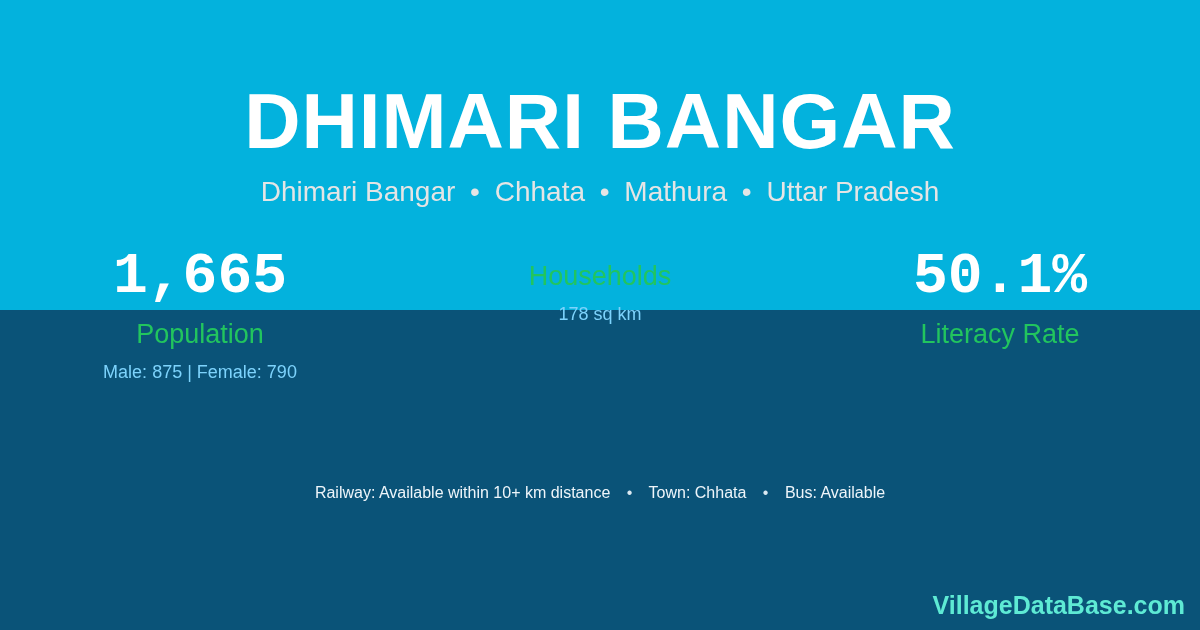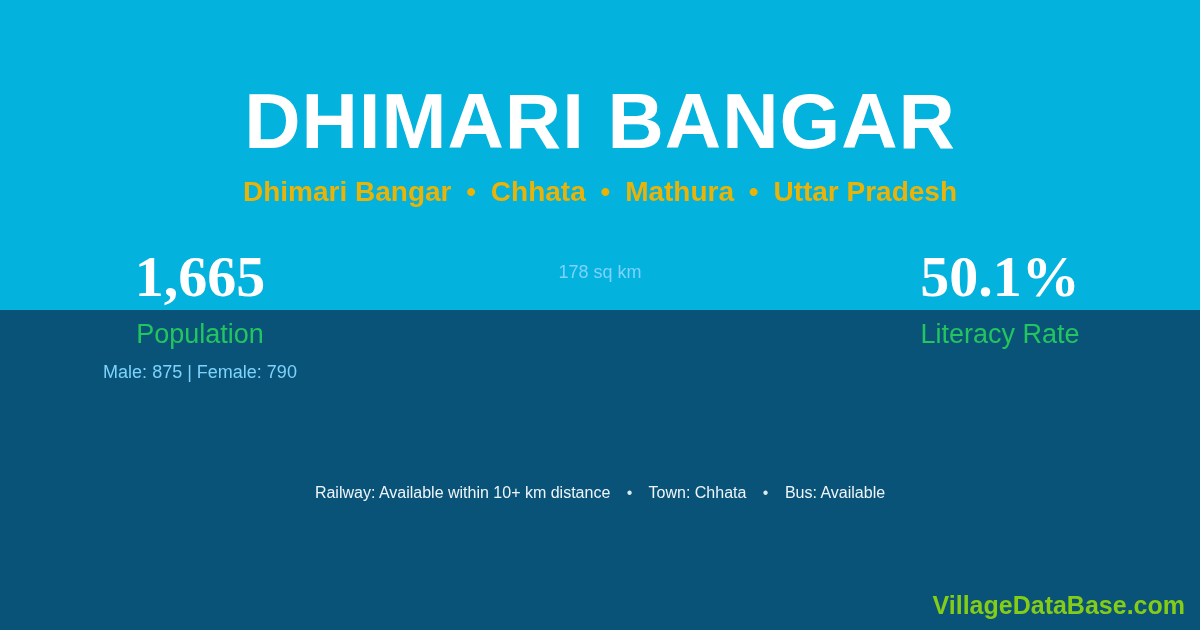--- a/index.html
+++ b/index.html
@@ -46,22 +46,22 @@
     letter-spacing: 1px;
     color: #ffffff;
     font-family: "Liberation Sans Narrow", "Liberation Sans", sans-serif;
     white-space: nowrap;
   }
   .subtitle {
     margin: 0;
     padding-top: 18px;
     font-size: 28px;
     line-height: 1.0;
-    font-weight: 700;
-    color: #eab308;
+    font-weight: 400;
+    color: #e5e5e5;
     white-space: nowrap;
   }
   .subtitle .sep {
     padding: 0 7px;
   }
   
   .stats {
     position: absolute;
     left: 0;
     top: 248px;
@@ -72,21 +72,21 @@
   .stat {
     flex: 1 1 0;
     text-align: center;
   }
   .stat-value {
     font-size: 58px;
     line-height: 1.0;
     font-weight: 700;
     color: #ffffff;
     letter-spacing: 0px;
-    font-family: Liberation Serif, serif;
+    font-family: Liberation Mono, monospace;
     white-space: nowrap;
   }
   .stat-label {
     margin-top: 15px;
     font-size: 27px;
     line-height: 1.0;
     font-weight: 400;
     color: #22c55e;
     white-space: nowrap;
   }
@@ -115,21 +115,21 @@
     color: #dbe9f2;
   }
   
   .watermark {
     position: absolute;
     right: 15px;
     bottom: 12px;
     font-size: 25px;
     line-height: 1.0;
     font-weight: 700;
-    color: #84cc16;
+    color: #5eead4;
     white-space: nowrap;
   }
 </style>
 </head>
 <body>
 
 <div class="card">
 
   <div class="band-top"></div>
 
@@ -148,20 +148,21 @@
 
   <div class="stats">
 
     <div class="stat">
       <div class="stat-value">1,665</div>
       <div class="stat-label">Population</div>
       <div class="stat-sub">Male: 875 | Female: 790</div>
     </div>
 
     <div class="stat">
+      <div class="stat-label">Households</div>
       <div class="stat-sub">178 sq km</div>
     </div>
 
     <div class="stat">
       <div class="stat-value">50.1%</div>
       <div class="stat-label">Literacy Rate</div>
     </div>
 
   </div>
 

